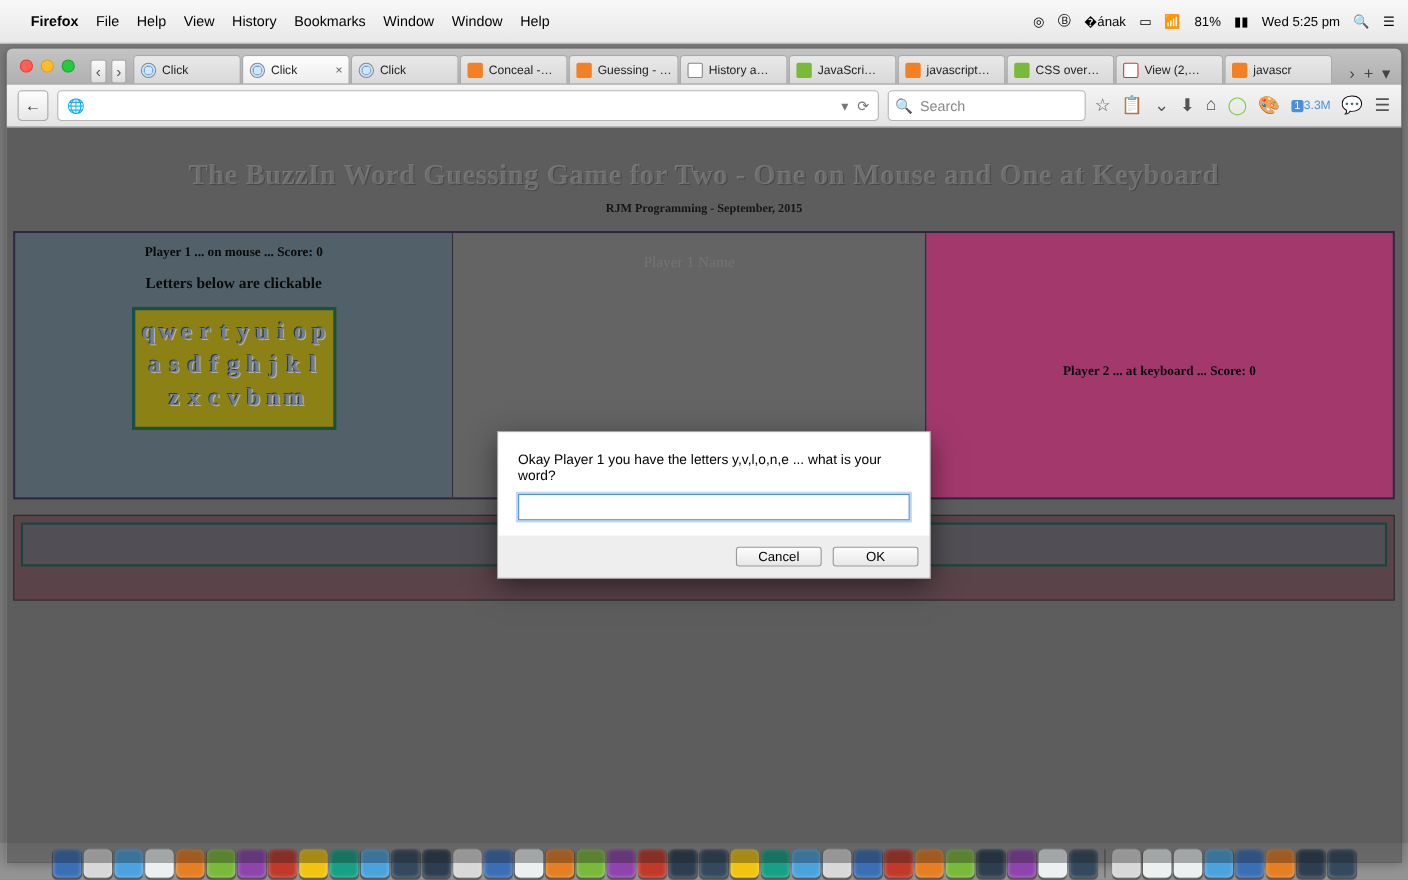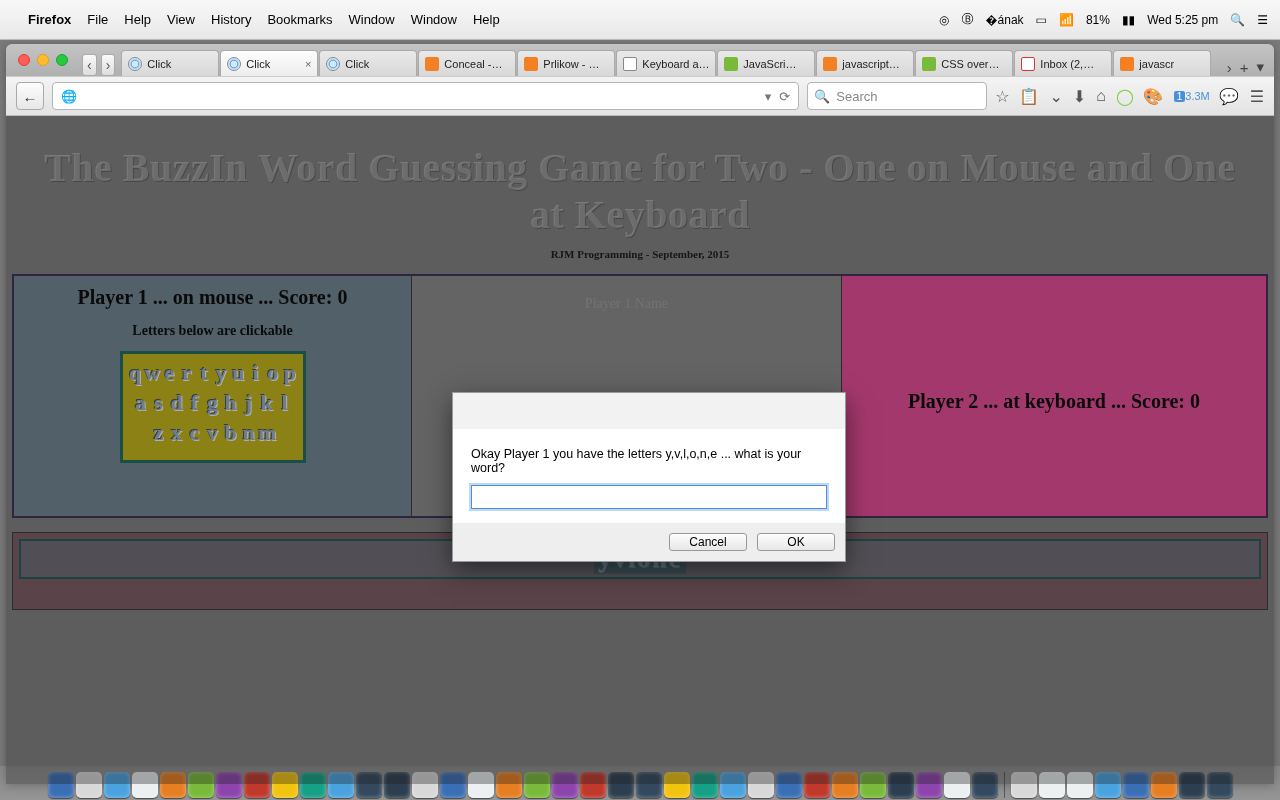--- a/index.html
+++ b/index.html
@@ -37,39 +37,39 @@
   .urlfield .addr .domain { color:#000; }
   .urlfield .tail { margin-left:auto; display:flex; gap:8px; color:#777; font-size:13px; }
   .srch { width:180px; height:28px; border:1px solid #b5b5b5; border-radius:4px; background:#fff; display:flex; align-items:center; padding:0 6px; font-size:13px; color:#888; gap:6px; }
   .tbicons { display:flex; align-items:center; gap:10px; color:#555; font-size:16px; }
   .tbicons span { display:inline-flex; align-items:center; }
   .badge { font-size:10px; background:#4a90d9; color:#fff; padding:0 3px; border-radius:2px; vertical-align:top; }
   
   .page { position:relative; height:calc(100% - 72px); background:#808080; overflow:hidden; }
   .dim-overlay { position:absolute; inset:0; background:rgba(30,30,30,.35); z-index:4; }
   .page-inner { position:relative; z-index:1; }
-  .heading1 { text-align:center; font-size:40px; font-weight:bold; color:rgba(255,255,255,.35); text-shadow:1px 1px 0 rgba(0,0,0,.25); padding:28px 20px 10px; letter-spacing:.5px; font-family: Georgia, serif;}
+  .heading1 { text-align:center; font-size:26px; font-weight:bold; color:rgba(255,255,255,.35); text-shadow:1px 1px 0 rgba(0,0,0,.25); padding:28px 20px 10px; letter-spacing:.5px; font-family: Georgia, serif;}
   .heading2 { text-align:center; font-size:11px; font-weight:bold; color:#111; padding-bottom:14px; font-family: Georgia, serif;}
   .gamegrid { display:flex; margin:0 6px; border:2px solid #3b2a55; }
   .cell { height:240px; }
   .cell.c1 { width:398px; background:#6f8593; border-right:1px solid #333; text-align:center; }
   .cell.c2 { width:430px; background:#8a8a8a; border-right:1px solid #333; position:relative; }
   .cell.c3 { flex:1; background:#ec4899; display:flex; align-items:center; justify-content:center; }
-  .score { font-weight:bold; font-family: Georgia, serif; font-size:20px; color:#000; padding-top:10px; }
+  .score { font-weight:bold; font-family: Georgia, serif; font-size:12px; color:#000; padding-top:10px; }
   .subl { font-weight:bold; font-family: Georgia, serif; font-size:14px; color:#000; padding-top:14px; }
   .kbd { margin:12px auto 0; width:186px; background:#c7b711; border:3px solid #1a6b5d; padding:6px 4px 10px; }
   .kbd .row { display:flex; justify-content:center; gap:0px; }
   .key { width:17px; height:30px; margin:0 0.5px; font-family: Georgia, serif; font-size:22px; font-weight:bold; color:#9db1c9; text-shadow:-1px -1px 0 #3d4e63, 1px 1px 0 #fff; }
   .hiddenfields { color:rgba(255,255,255,.2); text-align:center; padding-top:20px; font-family: Georgia, serif; font-size:14px; }
   .belowbar { margin:14px 6px 0; height:78px; background:#7b5862; border:1px solid #333; }
   .bigword { margin:6px 6px 0 6px; height:40px; border:2px solid #1a5b52; background:rgba(98,125,132,.5); display:flex; align-items:center; justify-content:center; }
   .bigword span { font-family: Georgia, serif; font-size:26px; font-weight:bold; color:#88a6b6; background:#4a6570; padding:0 4px; letter-spacing:2px; text-shadow:1px 1px 0 rgba(255,255,255,.25); }
   
   .dialog { position:absolute; z-index:10; left:446px; top:276px; width:394px; background:#f2f2f2; border:1px solid #999; box-shadow:0 8px 24px rgba(0,0,0,.5); }
-  .dialog .body { background:#fff; padding:18px 18px 14px;margin-top:36px; }
+  .dialog .body { background:#fff; padding:18px 18px 14px; }
   .dialog .msg { font-size:12.5px; color:#000; margin-bottom:10px; }
   .dialog input { width:100%; height:24px; border:1px solid #4a90d9; outline:2px solid rgba(74,144,217,.35); padding:2px 4px; font-size:13px; }
   .dialog .btnrow { background:#eee; padding:10px; display:flex; justify-content:flex-end; gap:10px; }
   .dialog button { width:78px; height:18px; font-size:12px; background:linear-gradient(#fdfdfd,#e7e7e7); border:1px solid #999; border-radius:3px; }
   
   .dock { position:fixed; left:0; right:0; bottom:0; height:34px; display:flex; align-items:flex-end; justify-content:center; gap:2px; background:linear-gradient(rgba(255,255,255,.1),rgba(200,200,200,.35)); padding:2px 6px; }
   .dock .app { width:26px; height:26px; border-radius:5px; background:#567; box-shadow:inset 0 0 4px rgba(255,255,255,.4), 0 1px 1px rgba(0,0,0,.5); }
   .dock .sep { width:1px; height:26px; background:rgba(0,0,0,.4); margin:0 4px; }
   .dock .app.f{background:#3b6fb5;} .dock .app.s{background:#4aa3df;} .dock .app.m{background:#d8d8d8;}
   .dock .app.g{background:#7aba3a;} .dock .app.o{background:#e67e22;} .dock .app.p{background:#8e44ad;}
@@ -131,41 +131,41 @@
         <div class="tab">
           <span class="favicon globe"></span>
           <span>Click</span>
         </div>
         <div class="tab">
           <span class="favicon stack"></span>
           <span>Conceal -…</span>
         </div>
         <div class="tab">
           <span class="favicon stack"></span>
-          <span>Prlikow - …</span>
+          <span>Guessing - …</span>
         </div>
         <div class="tab">
           <span class="favicon wiki"></span>
-          <span>Keyboard a…</span>
+          <span>History a…</span>
         </div>
         <div class="tab">
           <span class="favicon w3"></span>
           <span>JavaScri…</span>
         </div>
         <div class="tab">
           <span class="favicon stack"></span>
           <span>javascript…</span>
         </div>
         <div class="tab">
           <span class="favicon w3"></span>
           <span>CSS over…</span>
         </div>
         <div class="tab">
           <span class="favicon gm"></span>
-          <span>Inbox (2,…</span>
+          <span>View (2,…</span>
         </div>
         <div class="tab">
           <span class="favicon stack"></span>
           <span>javascr</span>
         </div>
       </div>
     <div class="tabend">
       <span>›</span>
       <span>+</span>
       <span>▾</span>

